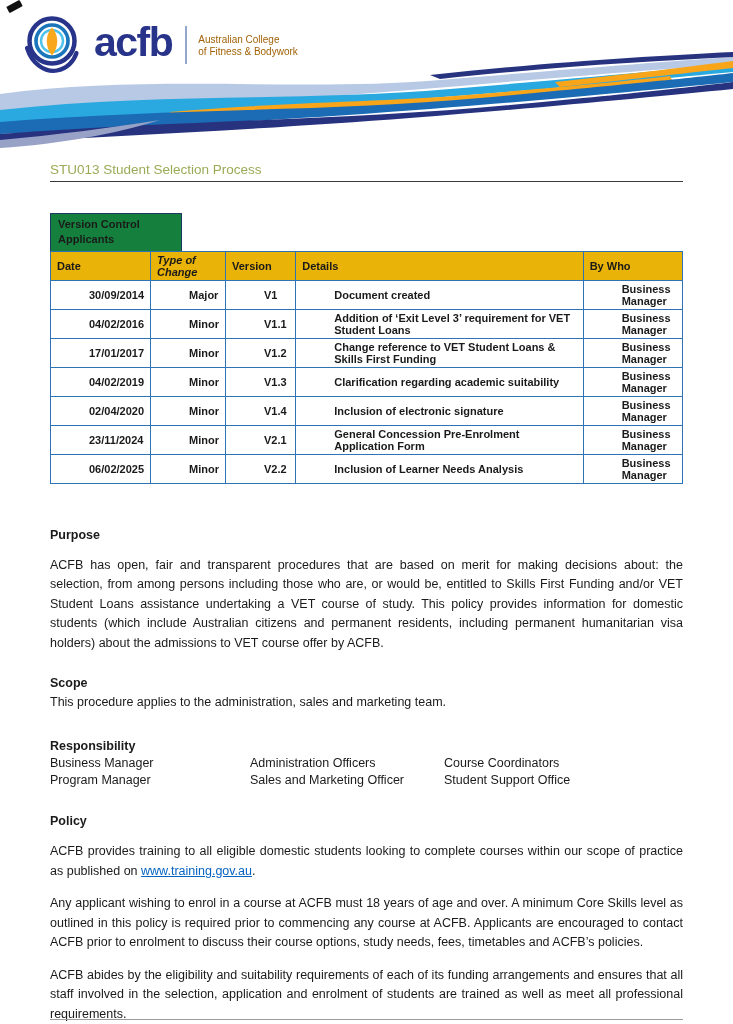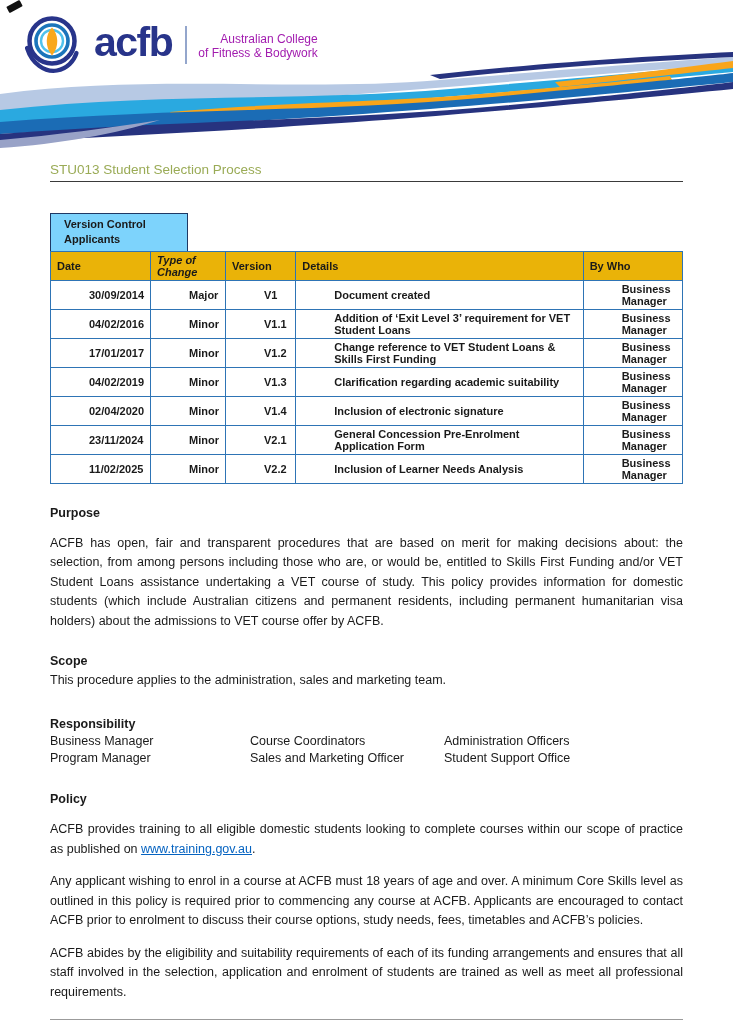--- a/index.html
+++ b/index.html
@@ -12,45 +12,45 @@
     color:#1a1a1a;
     overflow:hidden;
   }
   
   .corner-mark{
     position:absolute;top:3px;left:7px;width:15px;height:7px;
     background:#111;transform:rotate(-28deg);border-radius:1px;
   }
   
   .header{position:relative;height:150px;}
-  .logo-row{position:absolute;top:14px;left:22px;display:flex;align-items:center;text-align:right;}
+  .logo-row{position:absolute;top:14px;left:22px;display:flex;align-items:center;}
   .logo-mark{width:60px;height:62px;}
   .wordmark{
     font-size:41px;font-weight:700;color:#28348a;
     letter-spacing:-1.5px;margin-left:12px;line-height:1;
     padding-bottom:6px;
   }
   .logo-divider{width:2px;height:38px;background:#94a6cc;margin:0 11px 0 13px;}
-  .org-name{font-size:12px;color:#a21caf;line-height:1.18;padding-top:2px;}
+  .org-name{font-size:10px;color:#a16207;line-height:1.18;padding-top:2px;}
   .wave{position:absolute;top:52px;left:0;width:733px;height:96px;display:block;}
   
   .content{padding:0 50px;}
   .doc-title{
     margin-top:12px;
     font-size:13.5px;color:#9aab56;
     padding-bottom:4px;
     border-bottom:1.6px solid #3a3a3a;
   }
   
   .vc-wrap{margin-top:31px;}
   .vc-caption{
     width:116px;
-    background:#7dd3fc;
+    background:#15803d;
     border:1.6px solid #1f3864;border-bottom:none;
-    padding:3px 7px 4px 13px;
+    padding:3px 7px 4px 7px;
     font-size:11px;font-weight:600;line-height:1.35;
   }
   table.vc{
     width:100%;border-collapse:collapse;
     border:1.8px solid #17365d;
     font-size:11px;
   }
   table.vc th, table.vc td{
     border:1px solid #2e74b5;
     padding:2px 6px;
@@ -65,21 +65,21 @@
   .col-version{width:58px;text-align:center;}
   td.cell-version{text-align:center;}
   .col-details{width:328px;}
   .col-bywho{width:88px;}
   
   .sec-heading{font-size:12.5px;font-weight:700;margin:0;}
   .para{
     font-size:12.5px;line-height:1.56;margin:0;
     text-align:justify;
   }
-  .purpose-h{margin-top:22px;}
+  .purpose-h{margin-top:44px;}
   .purpose-p{margin-top:14px;}
   .scope-h{margin-top:23px;}
   .scope-p{margin-top:3px;text-align:left;}
   .resp-h{margin-top:26px;}
   .resp-grid{
     display:grid;grid-template-columns:200px 194px auto;
     font-size:12.5px;line-height:1.42;margin-top:2px;
   }
   .policy-h{margin-top:24px;}
   .policy-p1{margin-top:14px;}
@@ -196,42 +196,42 @@
 
         <tr>
           <td>23/11/2024</td>
           <td>Minor</td>
           <td class="cell-version">V2.1</td>
           <td>General Concession Pre-Enrolment Application Form</td>
           <td>Business Manager</td>
         </tr>
 
         <tr>
-          <td>11/02/2025</td>
+          <td>06/02/2025</td>
           <td>Minor</td>
           <td class="cell-version">V2.2</td>
           <td>Inclusion of Learner Needs Analysis</td>
           <td>Business Manager</td>
         </tr>
       </tbody>
       </table>
 
     </div>
 
     <p class="sec-heading purpose-h">Purpose</p>
     <p class="para purpose-p">ACFB has open, fair and transparent procedures that are based on merit for making decisions about: the selection, from among persons including those who are, or would be, entitled to Skills First Funding and/or VET Student Loans assistance undertaking a VET course of study. This policy provides information for domestic students (which include Australian citizens and permanent residents, including permanent humanitarian visa holders) about the admissions to VET course offer by ACFB.</p>
 
     <p class="sec-heading scope-h">Scope</p>
     <p class="para scope-p">This procedure applies to the administration, sales and marketing team.</p>
 
     <p class="sec-heading resp-h">Responsibility</p>
     <div class="resp-grid">
       <div>Business Manager</div>
+      <div>Administration Officers</div>
       <div>Course Coordinators</div>
-      <div>Administration Officers</div>
       <div>Program Manager</div>
       <div>Sales and Marketing Officer</div>
       <div>Student Support Office</div>
     </div>
 
     <p class="sec-heading policy-h">Policy</p>
     <p class="para policy-p1"><span>ACFB provides training to all eligible domestic students looking to complete courses within our scope of practice as published on </span><a href="#" class="doc-link">www.training.gov.au</a><span>.</span></p>
     <p class="para policy-p2">Any applicant wishing to enrol in a course at ACFB must 18 years of age and over. A minimum Core Skills level as outlined in this policy is required prior to commencing any course at ACFB. Applicants are encouraged to contact ACFB prior to enrolment to discuss their course options, study needs, fees, timetables and ACFB’s policies.</p>
     <p class="para policy-p3">ACFB abides by the eligibility and suitability requirements of each of its funding arrangements and ensures that all staff involved in the selection, application and enrolment of students are trained as well as meet all professional requirements.</p>
 

